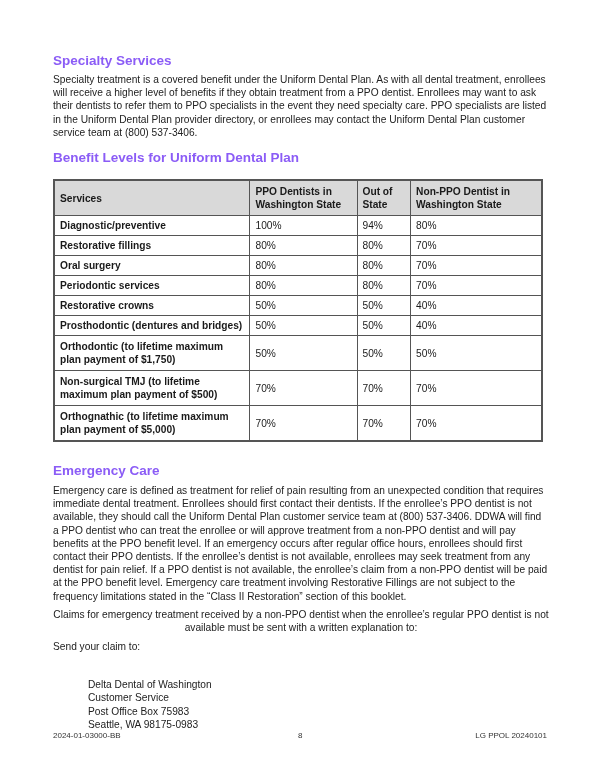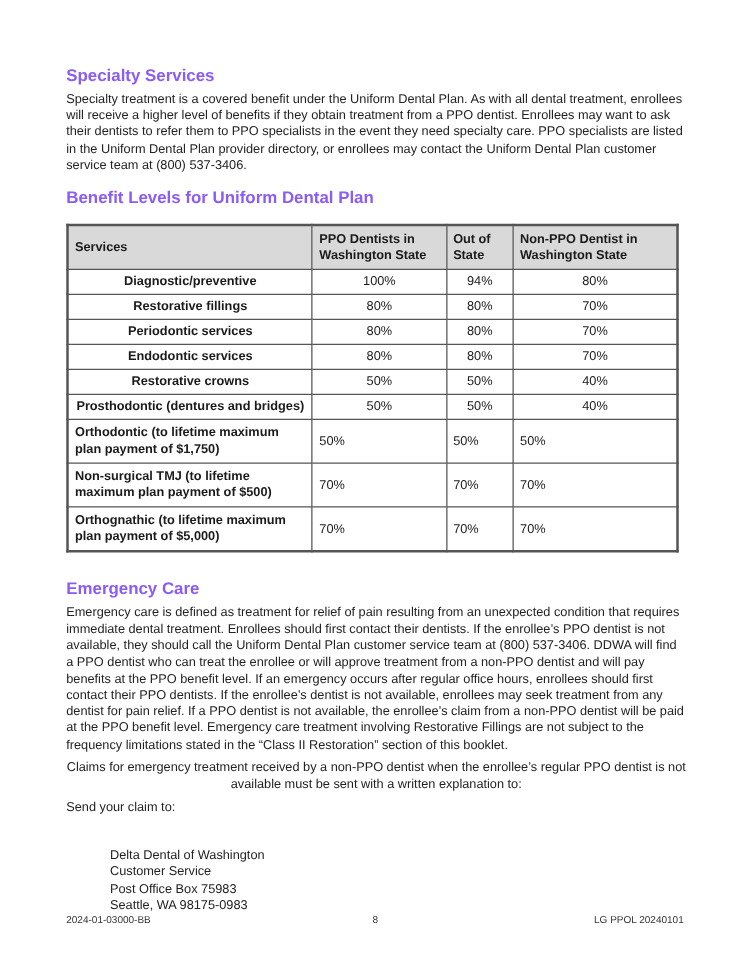--- a/index.html
+++ b/index.html
@@ -25,21 +25,21 @@
       border-collapse: collapse;
       border: 2.5px solid #555;
       font-size: 10.2px;
     }
     th, td {
       border: 1px solid #555; text-align: left; vertical-align: middle;
       padding: 2px 5px; line-height: 13px;
     }
     th { background: #d9d9d9; font-weight: bold; height: 30px; }
     td.svc { font-weight: bold; }
-    tr.r1 td { height: 15px; text-align: center; }
+    tr.r1 td { height: 15px; }
     tr.r2 td { height: 30px; }
     col.c1 { width: 198px; }
     col.c2 { width: 108px; }
     col.c3 { width: 54px; }
     col.c4 { width: 133px; }
     #h-emergency { top: 463px; }
     #p-emergency { top: 484px; }
     #p-claims { top: 608px; text-align: center; }
     #p-send { top: 640px; }
     .address { position: absolute; left: 35px; top: 658px; font-size: 10.2px; line-height: 13.3px; color: #222; margin-top: 20px; }
@@ -79,27 +79,27 @@
           <td>94%</td>
           <td>80%</td>
         </tr>
         <tr class="r1">
           <td class="svc">Restorative fillings</td>
           <td>80%</td>
           <td>80%</td>
           <td>70%</td>
         </tr>
         <tr class="r1">
-          <td class="svc">Periodontic services</td>
+          <td class="svc">Oral surgery</td>
           <td>80%</td>
           <td>80%</td>
           <td>70%</td>
         </tr>
         <tr class="r1">
-          <td class="svc">Endodontic services</td>
+          <td class="svc">Periodontic services</td>
           <td>80%</td>
           <td>80%</td>
           <td>70%</td>
         </tr>
         <tr class="r1">
           <td class="svc">Restorative crowns</td>
           <td>50%</td>
           <td>50%</td>
           <td>40%</td>
         </tr>

